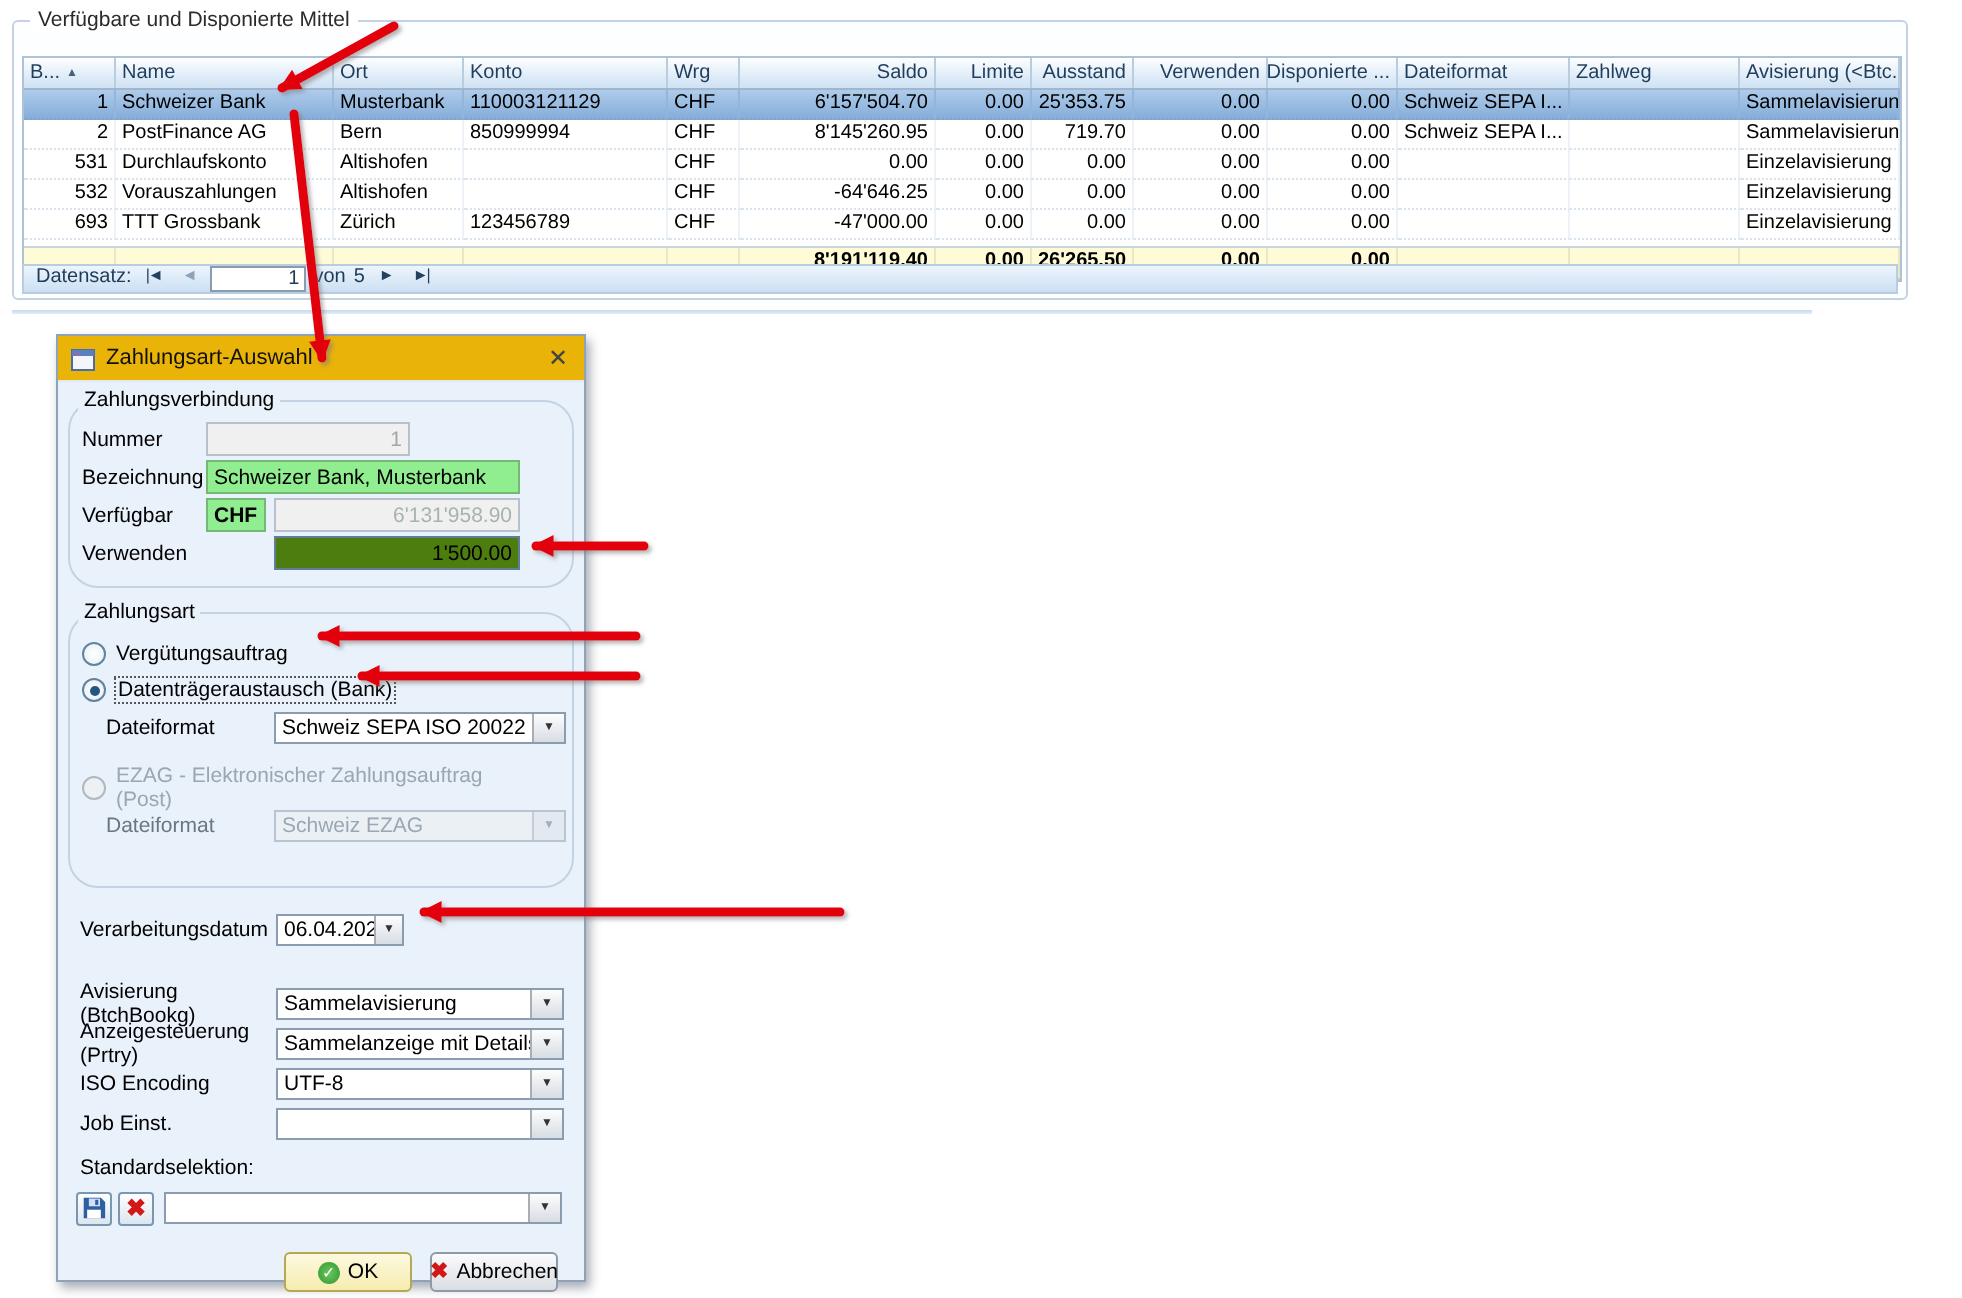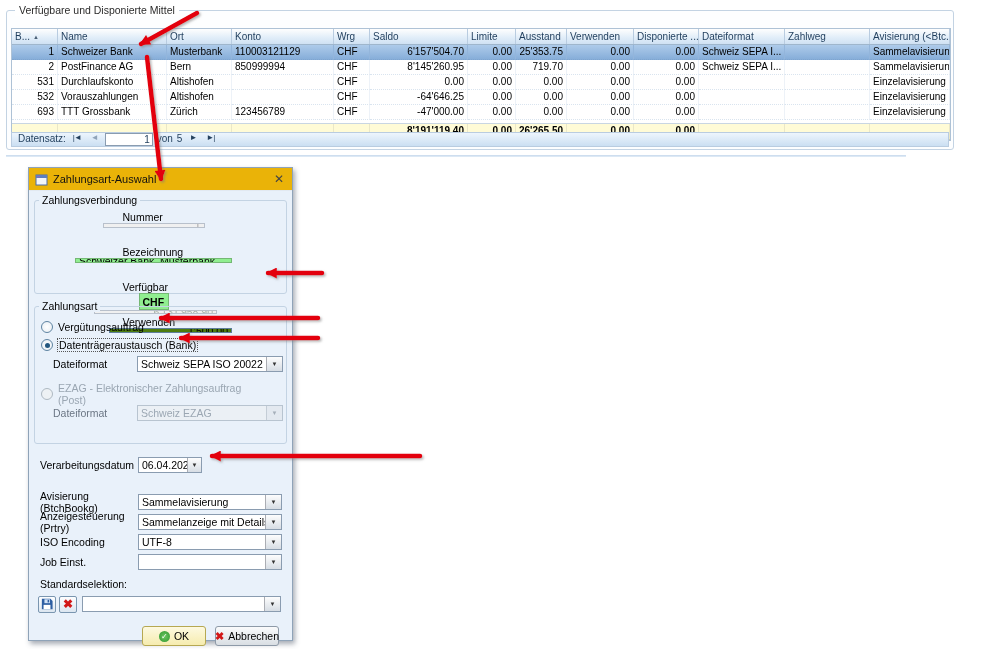--- a/index.html
+++ b/index.html
@@ -10,21 +10,21 @@
   .groupbox-outer{position:absolute;left:6px;top:10px;width:948px;height:140px;
         border:1px solid #C3D3E3;border-radius:3px;background:#FDFEFF;box-sizing:border-box;}
   .gb-legend{position:absolute;top:-7px;left:8px;background:#fff;padding:0 4px;
         font-size:10.5px;color:#2B2B2B;white-space:nowrap;}
   .grid{position:absolute;left:4px;top:17px;width:938px;border:1px solid #AEC2D6;
         background:#fff;box-sizing:content-box;}
   .thead{display:flex;height:15px;background:linear-gradient(#FEFEFE,#E2EEF9 55%,#CFE1F3);
         border-bottom:1px solid #9FB6CC;}
   .th{display:flex;align-items:center;box-sizing:border-box;padding:0 3px;font-size:10px;
         color:#1F3D5C;border-right:1px solid #B9CCE0;overflow:hidden;white-space:nowrap;}
-  .th.r{}
+  .th.r{justify-content:flex-end;}
   .sort{font-size:6px;margin-left:3px;color:#4A6076;}
   .tr{display:flex;height:15px;background:#fff;}
   .td{box-sizing:border-box;padding:0 3px;font-size:10px;line-height:13px;
         border-right:1px solid #EDF2F8;border-bottom:1px dotted #D9E4EF;
         overflow:hidden;white-space:nowrap;}
   .td.r{text-align:right;}
   .tr.sel{background:linear-gradient(#AECBEA,#84ACD8);}
   .tr.sel .td{border-right-color:#93B5DB;border-bottom-color:#7FA5CF;}
   .gaprow{height:3px;background:#fff;border-bottom:1px solid #C9D6E2;}
   .tr.totals{background:#FFFBD6;font-weight:bold;border-bottom:1px solid #C9CBB4;}
@@ -44,24 +44,24 @@
   .divider{position:absolute;left:6px;top:155px;width:900px;height:2px;
         background:linear-gradient(#C7D9EC,#E3EEF8);}
 
   
   .dialog{position:absolute;left:28px;top:167px;width:265px;height:474px;background:#E9F1FA;
         border:1px solid #8FA3B8;box-shadow:2px 3px 5px rgba(60,70,90,.45);box-sizing:border-box;}
   .dlg-title{height:22px;background:#eab308;display:flex;align-items:center;gap:5px;
         padding:0 6px;border-bottom:1px solid #E2E9F1;}
   .dlg-title .t{font-size:11px;color:#111;}
   .dlg-close{margin-left:auto;font-size:12px;color:#444;cursor:default;padding:0 2px;}
-  .fgroup{position:relative;margin:9px 5px 0 5px;border:1px solid #C3D3E3;border-radius:3px;
+  .fgroup{position:relative;margin:9px 5px 0 5px;border:1px solid #C3D3E3;border-radius:15px;
         padding:10px 20px 6px 6px;background:transparent;}
   .fgroup .legend{position:absolute;top:-7px;left:4px;background:#E9F1FA;padding:0 3px;font-size:10.5px;}
-  .frow{display:flex;align-items:center;height:17px;margin-bottom:18px;flex-direction:column;}
+  .frow{display:flex;align-items:center;height:17px;margin-bottom:2px;}
   .frow .lbl{width:62px;flex:none;font-size:10.5px;}
   .tbox{border:1px solid #8A9CB0;background:#4d7c0f;height:17px;box-sizing:border-box;
         padding:1px 3px;font-size:10.5px;display:flex;align-items:center;overflow:hidden;white-space:nowrap;}
   .tbox.num{justify-content:flex-end;}
   .dis{background:#F0F0F0 !important;color:#A5A5A5;border-color:#B8C0CB !important;}
   .greenbox{background:#90EE90;border-color:#74B874;}
   .chf{width:30px;flex:none;font-weight:bold;}
   .rrow{display:flex;align-items:center;gap:5px;height:16px;margin:2px 0;}
   .radio{width:10px;height:10px;border-radius:50%;border:1px solid #5F84A2;
         background:radial-gradient(#fff,#E6EDF3);flex:none;box-sizing:content-box;}

